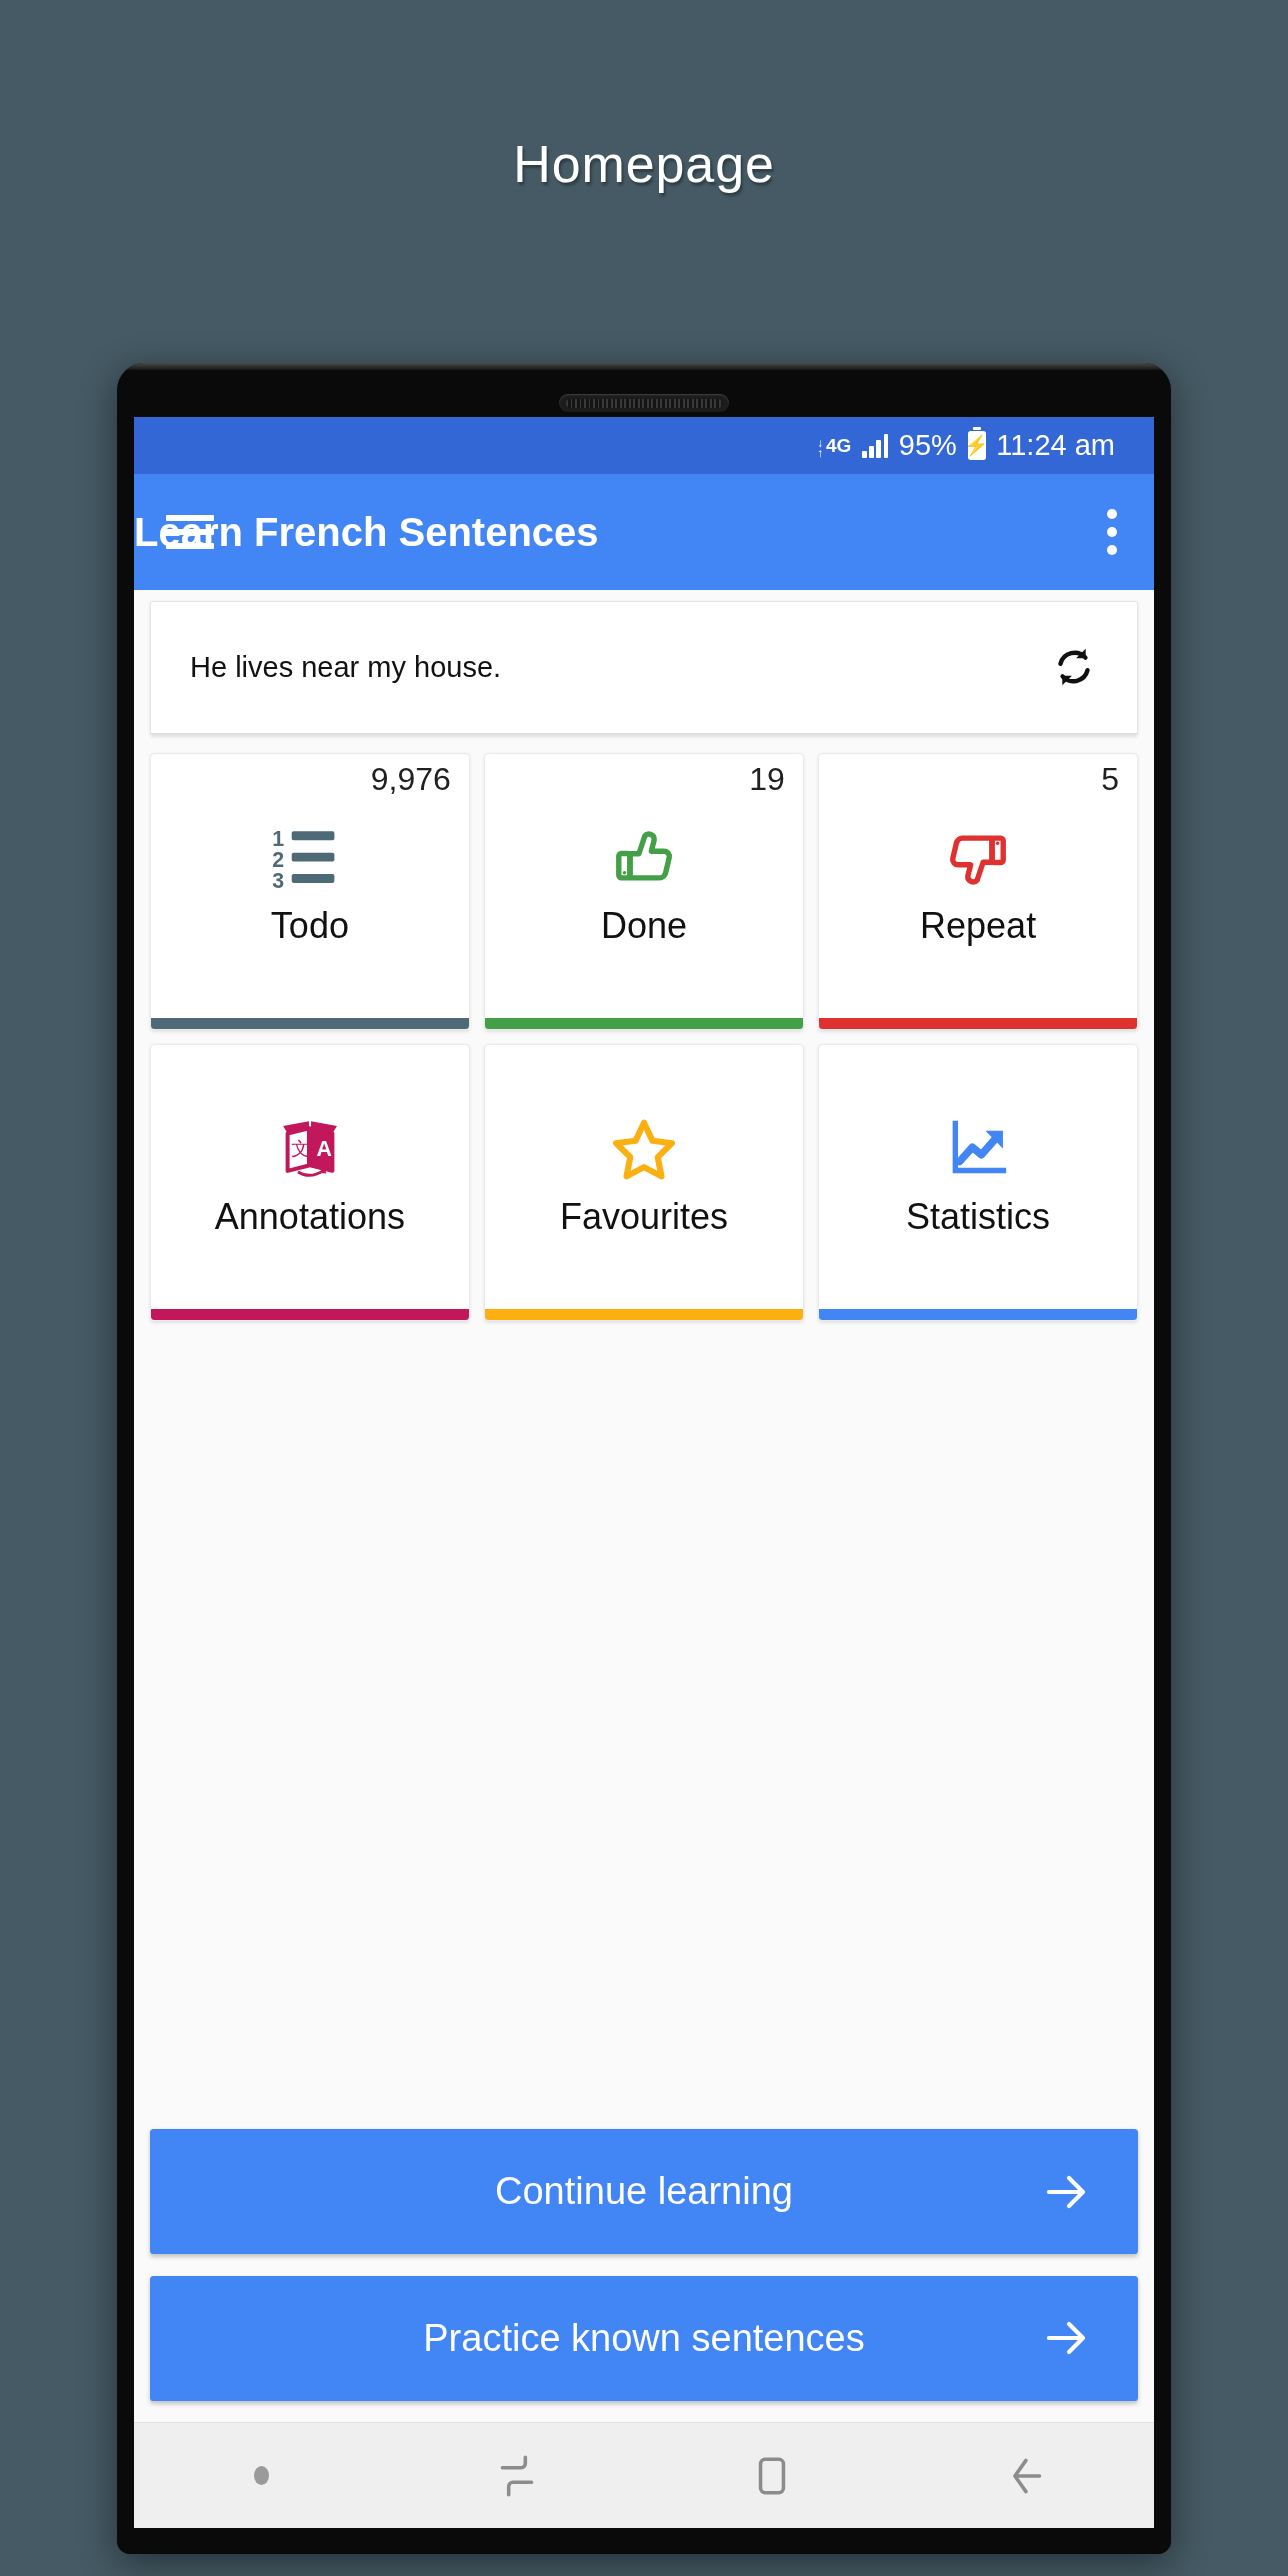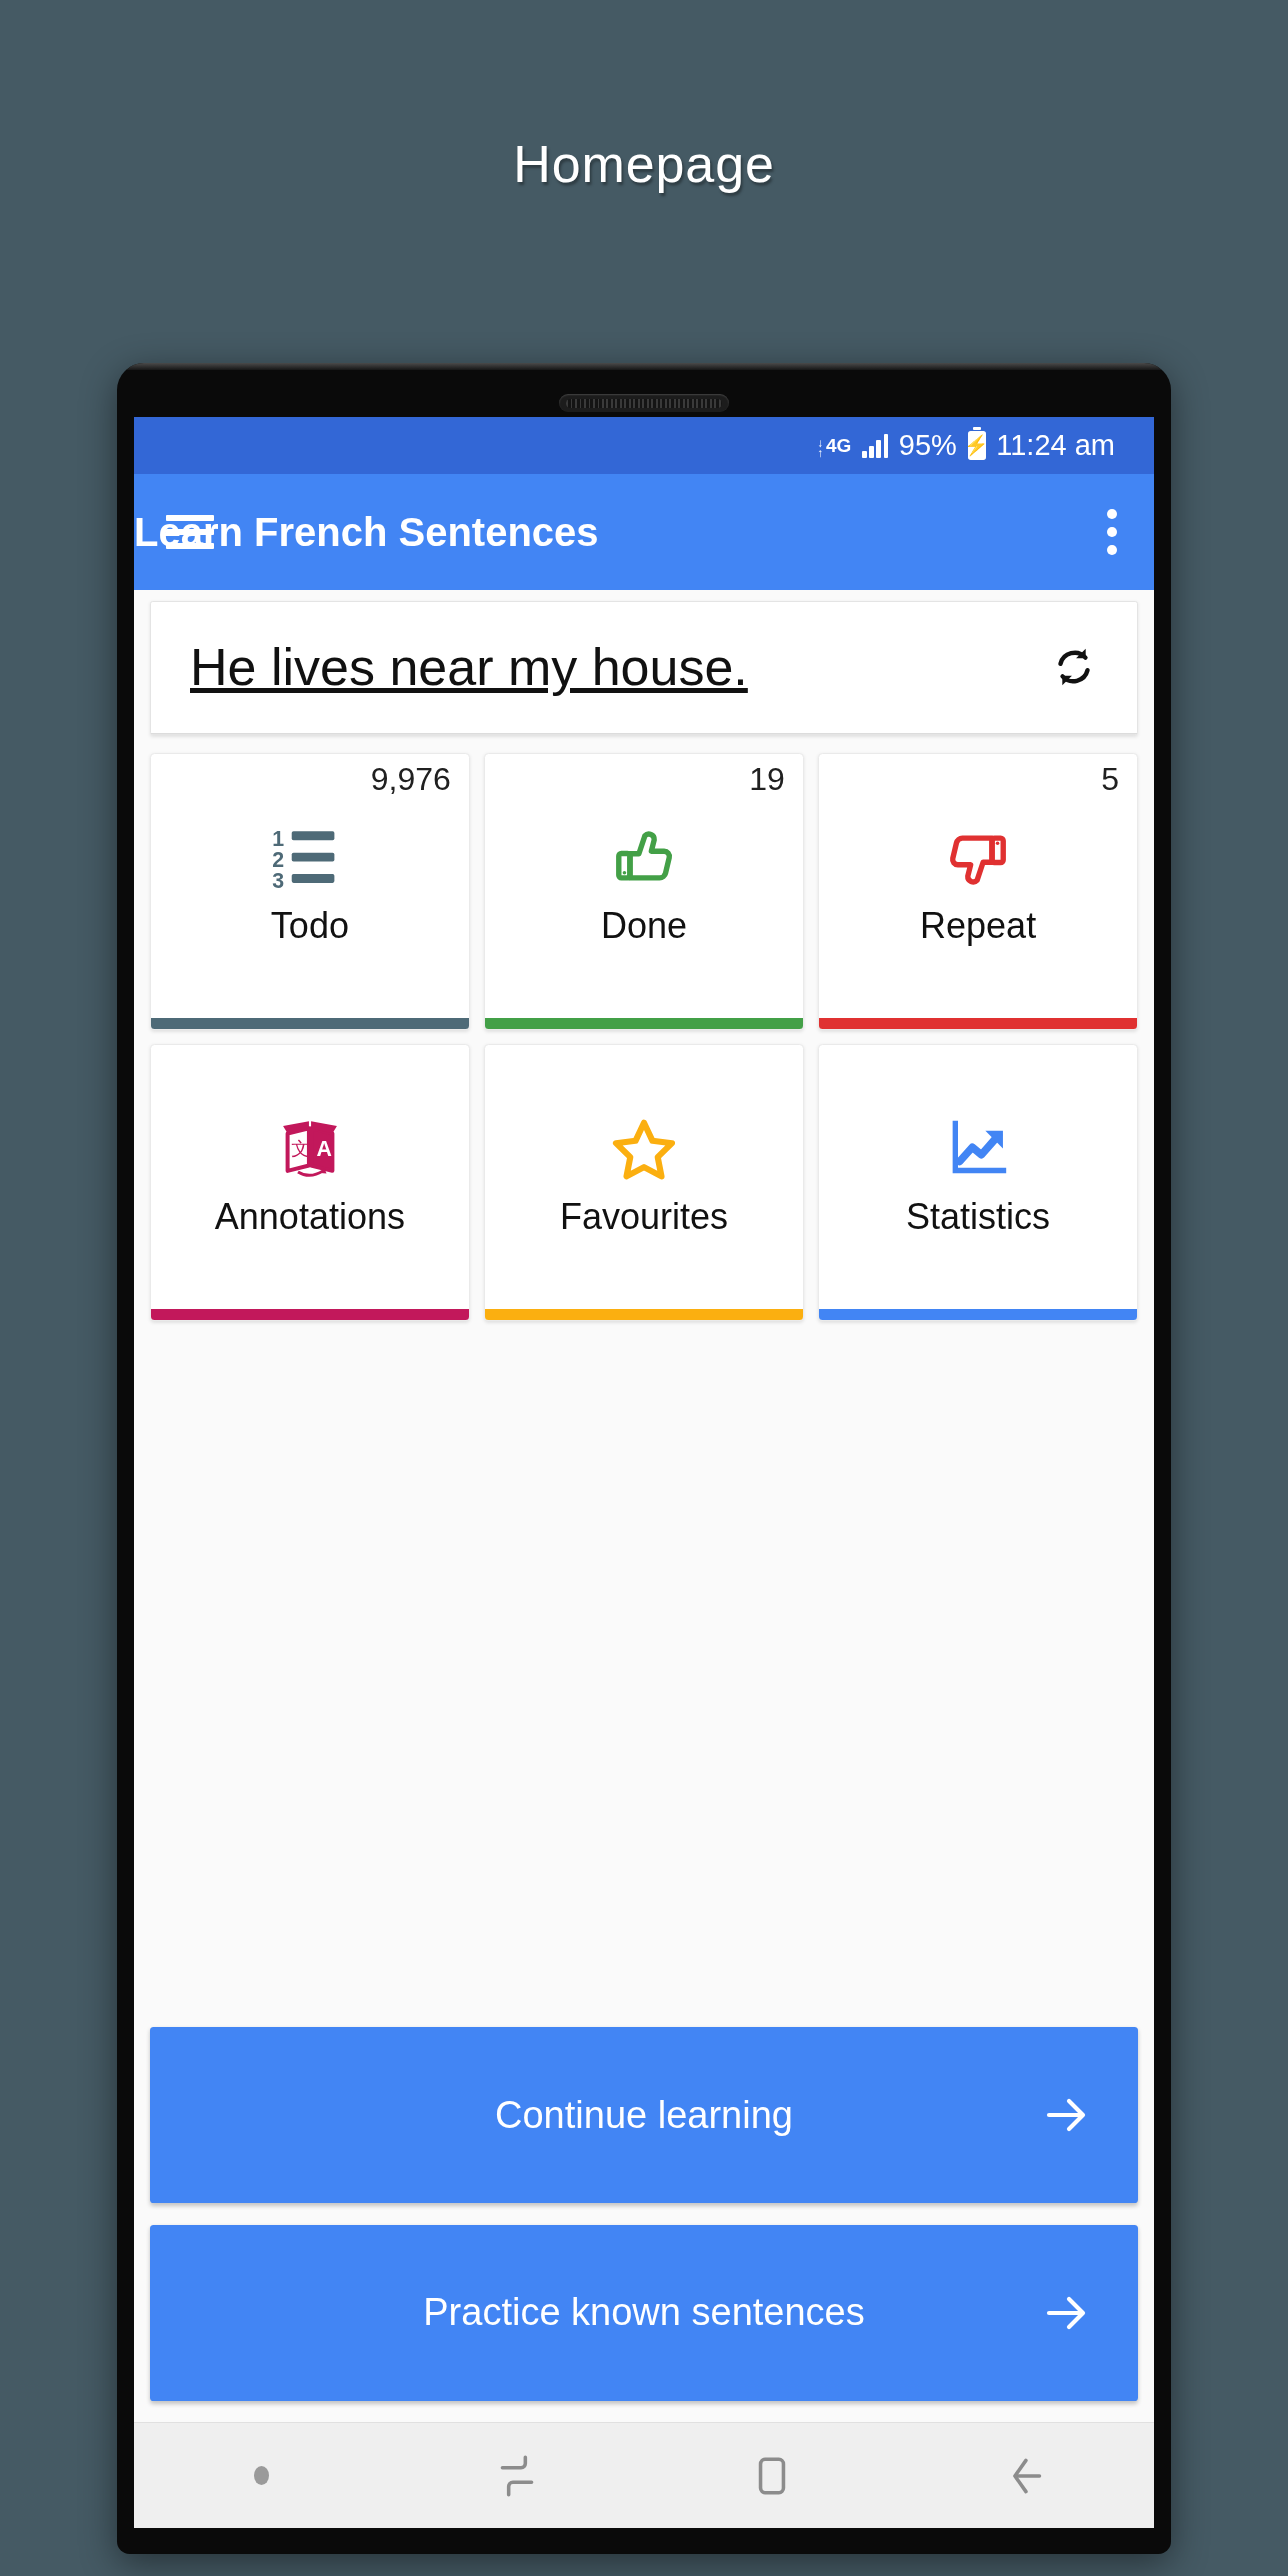--- a/index.html
+++ b/index.html
@@ -191,21 +191,21 @@
     margin-bottom: 18px;
     flex: none;
   }
   .sentence-row {
     display: flex;
     align-items: center;
     padding: 0 38px 0 39px;
     height: 132px;
   }
   .sentence-row.first { border-bottom: 1.8px solid #DCDCDC; }
-  .sentence-text { font-size: 52px; color: #111111; flex: 1; text-decoration: underline; }
+  .sentence-text { font-size: 29px; color: #111111; flex: 1; }
   .row-icons { display: flex; align-items: center; gap: 30px; }
   .icon-btn { cursor: pointer; display: flex; align-items: center; justify-content: center; }
 
   
   .tile-grid {
     display: grid;
     grid-template-columns: repeat(3, 1fr);
     gap: 14.3px;
     flex: none;
   }
@@ -246,21 +246,21 @@
     height: 10.7px;
   }
 
   .tile-spacer { flex: 1; min-height: 0; }
 
   
   .action-btn {
     background: #4285F4;
     border-radius: 3.6px;
     box-shadow: 0 2.7px 4.5px rgba(0,0,0,0.22);
-    height: 176px;
+    height: 125px;
     display: flex;
     align-items: center;
     justify-content: center;
     position: relative;
     margin-bottom: 21.5px;
     cursor: pointer;
     flex: none;
   }
   .action-label { font-size: 38px; color: #ffffff; }
   .action-arrow {

